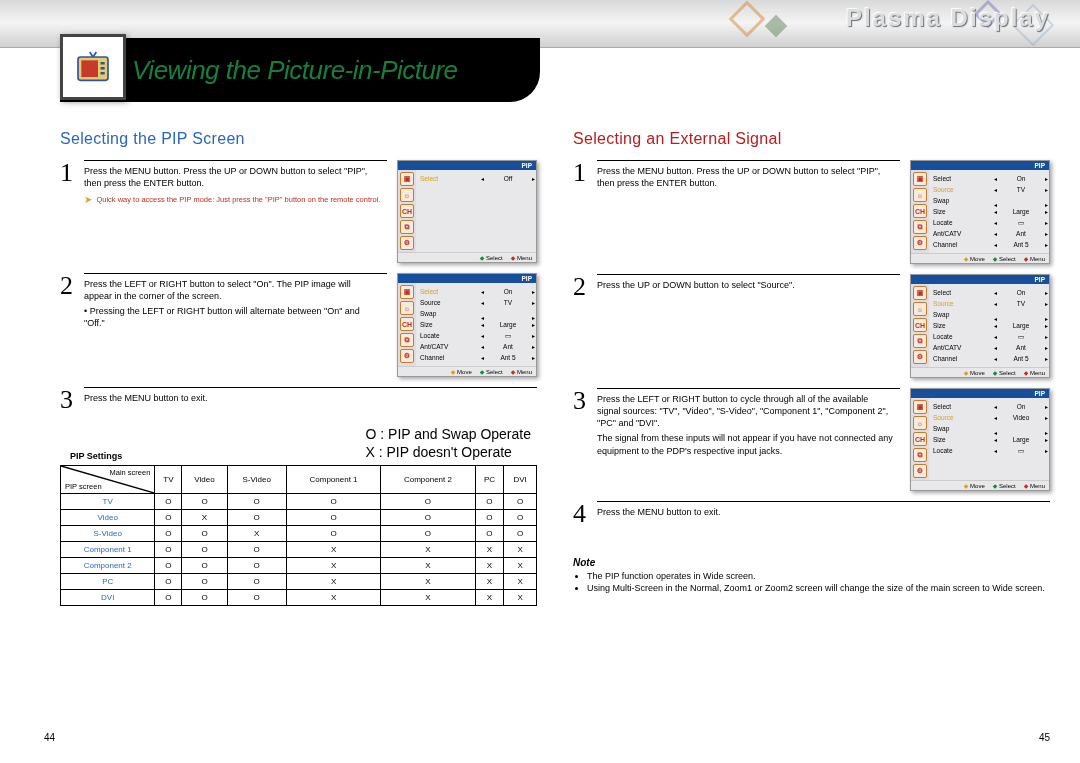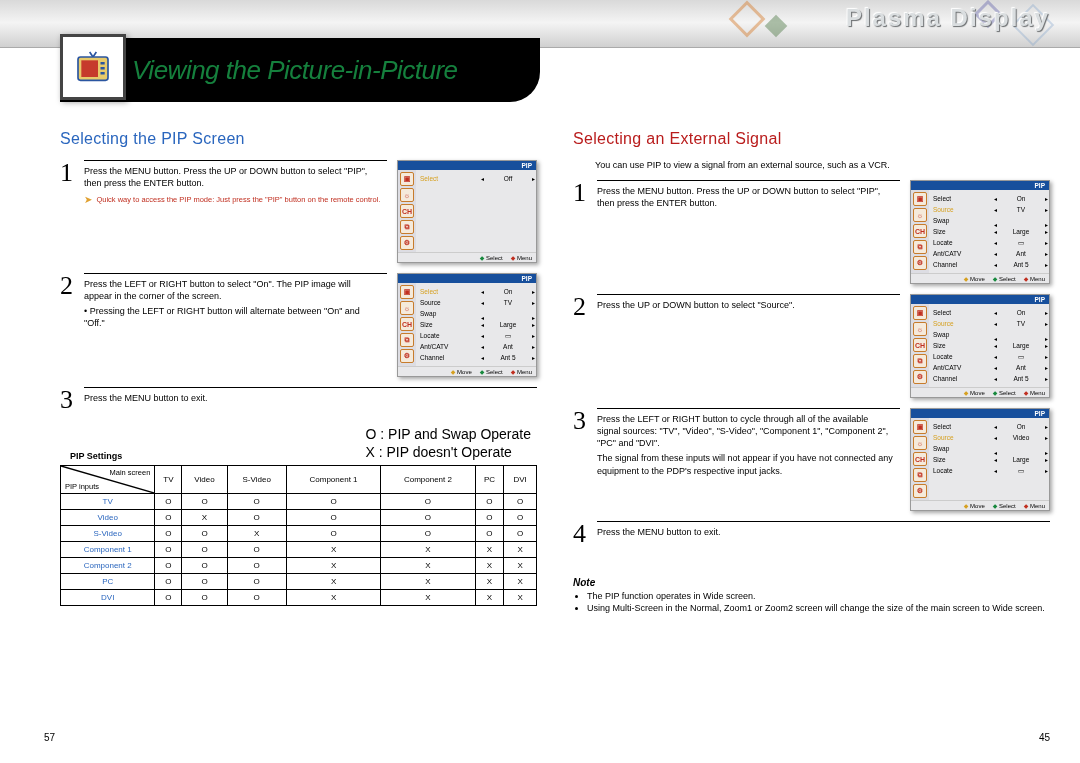--- a/index.html
+++ b/index.html
@@ -332,21 +332,21 @@
         </div>
       </div>
       <table class="mat" id="pip-table">
           <tbody>
             <tr>
               <th class="diag-cell">
                 <svg preserveAspectRatio="none" viewBox="0 0 10 10">
                   <line x1="0" y1="0" x2="10" y2="10" stroke="#000" stroke-width="0.4"></line>
                 </svg>
                 <span class="top">Main screen</span>
-                <span class="bot">PIP inputs</span>
+                <span class="bot">PIP screen</span>
               </th>
               <th>TV</th>
               <th>Video</th>
               <th>S-Video</th>
               <th>Component 1</th>
               <th>Component 2</th>
               <th>PC</th>
               <th>DVI</th>
             </tr>
             <tr>
@@ -419,21 +419,20 @@
               <td>X</td>
               <td>X</td>
             </tr>
           </tbody>
         </table>
     </div>
   </div>
 
   <div class="col">
     <h2 class="section-title red">Selecting an External Signal</h2>
-    <p class="intro-line">You can use PIP to view a signal from an external source, such as a VCR.</p>
 
     <div class="stepcol-layout">
       <div class="steps-left">
         <div class="step">
           <div class="step-num">1</div>
           <div class="step-body"><span>Press the MENU button. Press the UP or DOWN button to select "PIP", then press the ENTER button.</span></div>
         </div>
       </div>
       <div class="osd">
           <div class="hdr">PIP</div>
@@ -608,14 +607,14 @@
     <div class="note-block">
       <div class="note-hd">Note</div>
       <ul class="note-list" id="note-list">
           <li>The PIP function operates in Wide screen.</li>
           <li>Using Multi-Screen in the Normal, Zoom1 or Zoom2 screen will change the size of the main screen to Wide screen.</li>
         </ul>
     </div>
   </div>
 </div>
 
-<div class="pgnum-left">57</div>
+<div class="pgnum-left">44</div>
 <div class="pgnum-right">45</div>
 
 </body></html>

